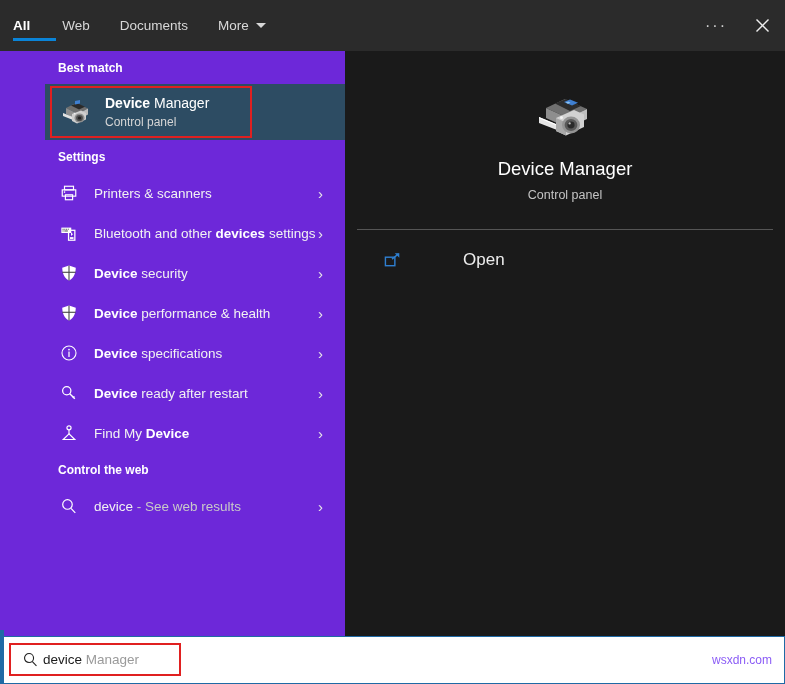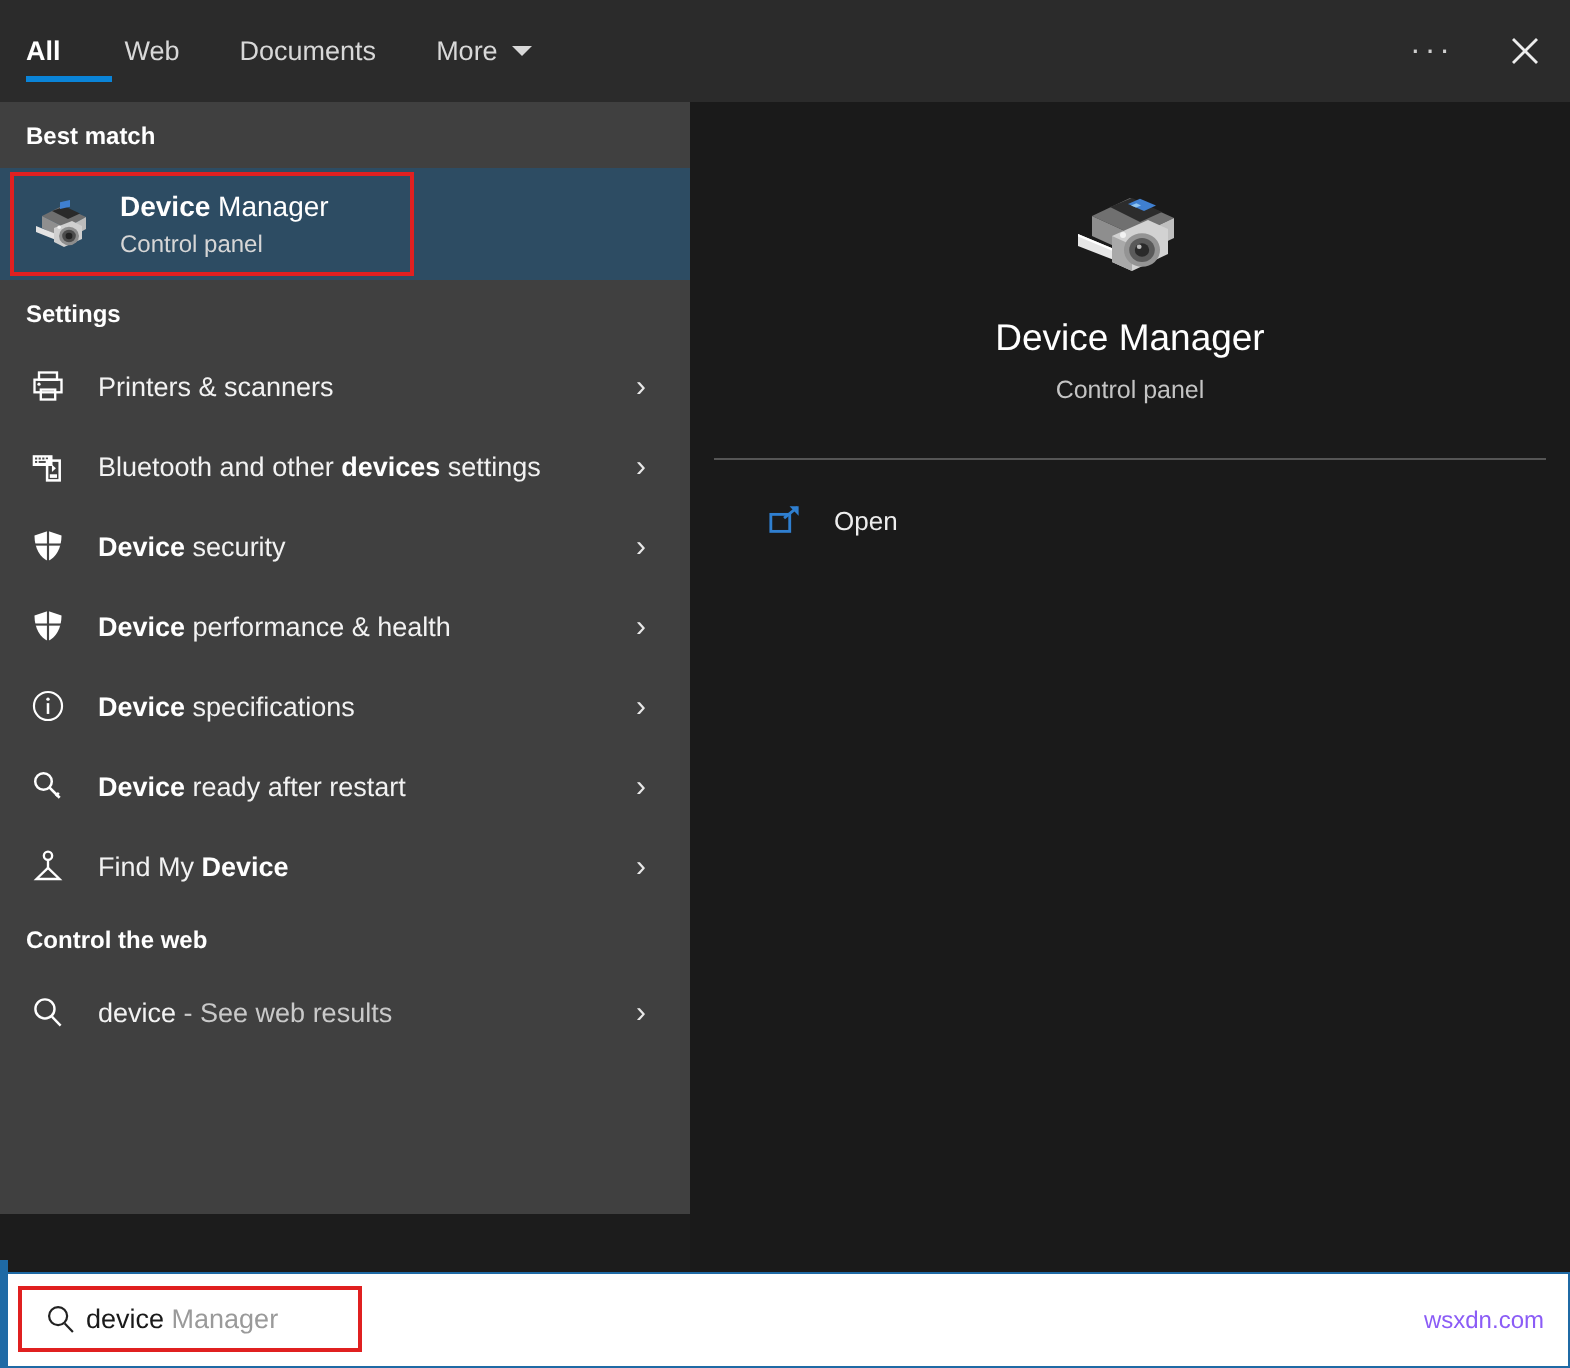--- a/index.html
+++ b/index.html
@@ -64,22 +64,23 @@
     display: flex; align-items: center; justify-content: center;
     color: #e6e6e6;
     font-size: 15px;
   }
   .winbtn.dots { letter-spacing: 2px; font-size: 16px; color: #cfcfcf; }
   .winbtn.close svg { display: block; }
 
   
   .leftpane {
     position: absolute; left: 0; top: 51px;
-    width: 345px; height: 556px;
-    background: #404040;
+    width: 345px; height: 633px;
+    background: #6d28d9;
+    padding-left: 45px;
   }
   .section-head {
     color: #ffffff;
     font-size: 12px;
     font-weight: bold;
     padding: 10px 0 9px 13px;
   }
 
   
   .bestmatch-wrap {
@@ -165,21 +166,21 @@
     height: 44px;
     display: flex; align-items: center;
     padding-left: 38px;
     margin-top: 8px;
   }
   .action-row .act-ico {
     width: 18px; height: 18px;
     margin-right: 16px;
     display: flex; align-items: center; justify-content: center;
   }
-  .action-row .act-label { color: #ededed; font-size: 13px; }
+  .action-row .act-label { color: #ededed; font-size: 17px; margin-left: 46px; }
 
   
   .taskbar {
     position: absolute; left: 0; top: 636px;
     width: 785px; height: 48px;
     background: #ffffff;
     border: 1px solid #1f6aa5;
     border-left: 4px solid #1f6aa5;
   }
   .searchbox {

